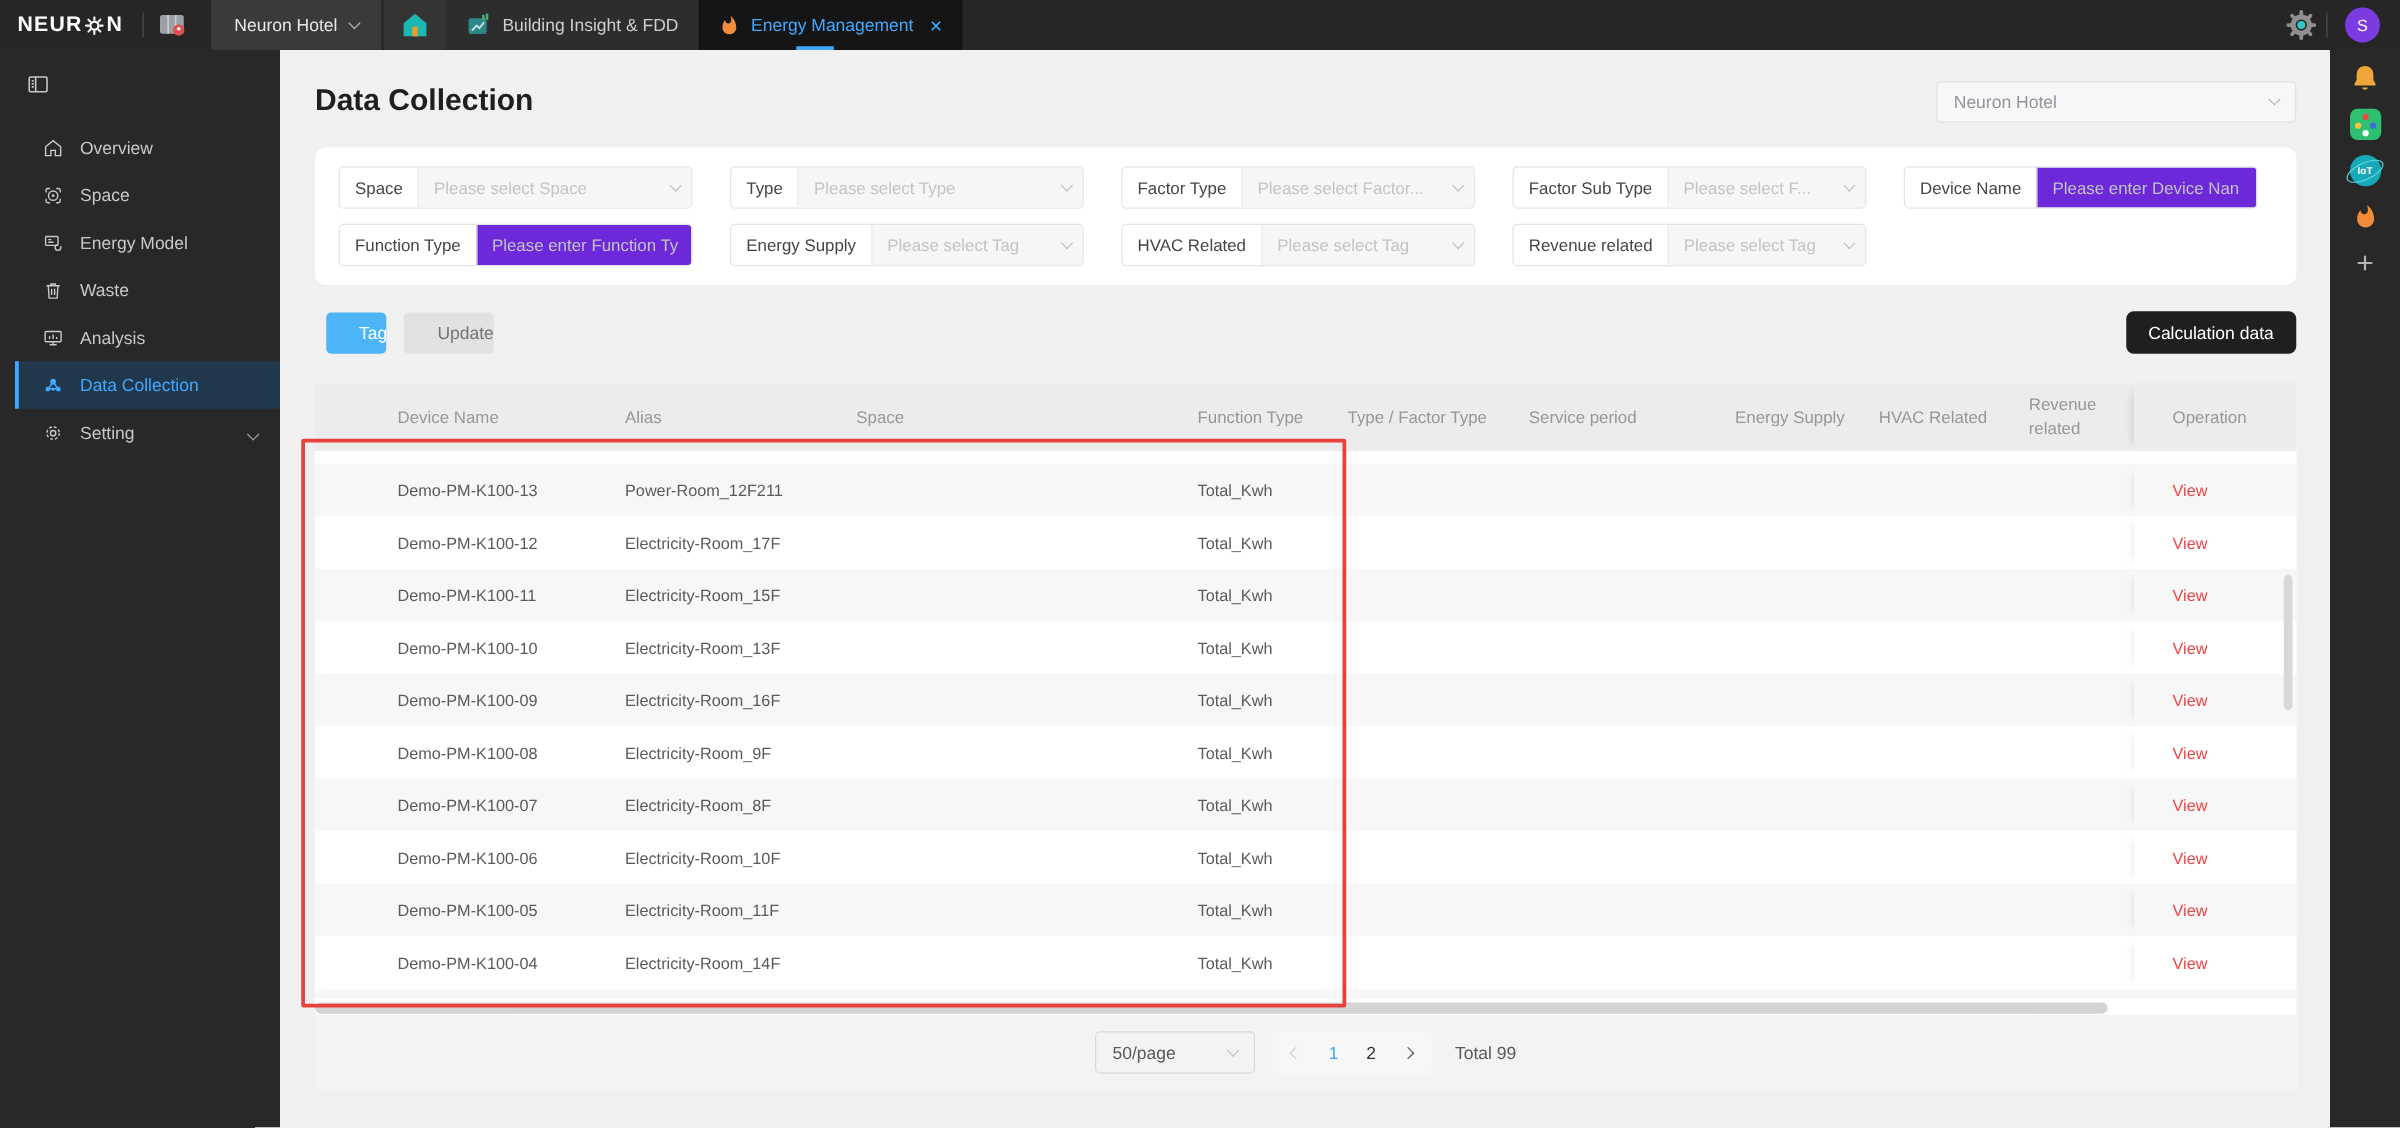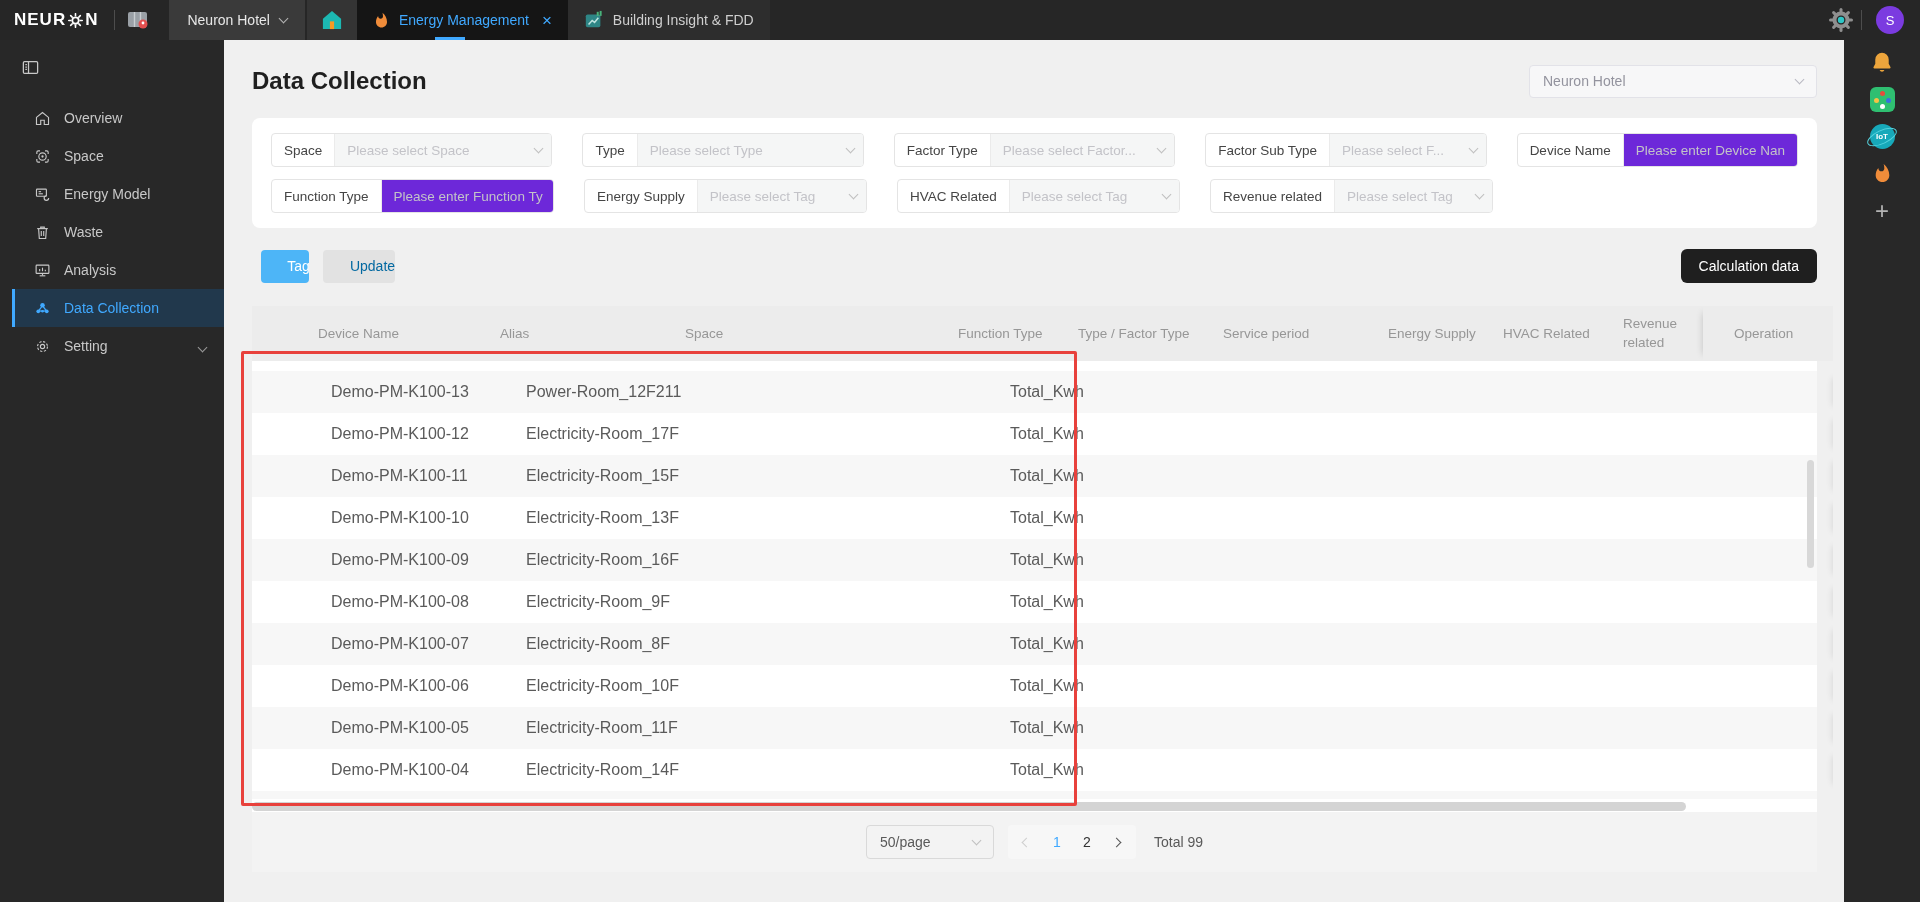--- a/index.html
+++ b/index.html
@@ -30,21 +30,21 @@
   
   .sidebar { width:224px; background:#282828; flex-shrink:0; padding-top:14px; }
   .collapse-row { padding:4px 21px 0; color:#c8c8c8; cursor:pointer; }
   .menu { margin-top:22px;padding-left:12px; }
   .menu-item { height:38px; display:flex; align-items:center; gap:13px; padding:0 18px 0 19px; color:#c8c8c8; font-size:14px; border-left:3px solid transparent; cursor:pointer; }
   .menu-item .mi-icon { display:flex; align-items:center; }
   .menu-item.active { color:#40a9ff; background:#21384c; border-left-color:#40a9ff; }
   .menu-item .chev-wrap { margin-left:auto; }
 
   
-  .rail { width:76px; background:#282828; flex-shrink:0; display:flex; flex-direction:column; align-items:center; padding-top:9px; gap:10px; }
+  .rail { width:56px; background:#282828; flex-shrink:0; display:flex; flex-direction:column; align-items:center; padding-top:9px; gap:10px; }
   .rail-item { width:28px; height:27px; display:flex; align-items:center; justify-content:center; cursor:pointer; position:relative; }
   .apps-sq { width:25px; height:25px; border-radius:6px; background:#2fbf71; position:relative; }
   .apps-sq i { position:absolute; border-radius:50%; }
   .iot-circle { width:25px; height:25px; border-radius:50%; background:#17a9ba; color:#fff; font-size:8px; font-weight:bold; display:flex; align-items:center; justify-content:center; position:relative; }
   .iot-ring { position:absolute; width:32px; height:14px; border:1.5px solid #54d3de; border-radius:50%; transform:rotate(-25deg); left:-4px; top:6px; }
   .plus-glyph { color:#b3b3b3; font-size:24px; line-height:1; }
 
   
   .main { flex:1; background:#f0f0f0; position:relative; overflow:hidden; }
   .page-header { display:flex; justify-content:space-between; align-items:center; padding:24px 27px 0 28px; }
@@ -62,21 +62,21 @@
   .filter-group { width:283px; height:34px; border:1px solid #e4e4e4; border-radius:4px; display:flex; overflow:hidden; background:#fff; cursor:pointer; }
   .fg-label { padding:0 12px; display:flex; align-items:center; font-size:13.5px; color:#454545; white-space:nowrap; flex-shrink:0; }
   .fg-value { flex:1; min-width:0; border-left:1px solid #ebebeb; background:#f5f6f6; color:#c3c3c8; font-size:13.5px; display:flex; align-items:center; padding:0 9px 0 12px; gap:6px; white-space:nowrap; overflow:hidden; }
   .fg-value.kind-input { background:#6d28d9; }
   .fg-value .ph { flex:1; min-width:0; overflow:hidden; }
 
   
   .actions-row { display:flex; align-items:center; margin:21px 27px 23px 28px; height:34px; }
   .btn { border:none; border-radius:4px; font-size:14px; font-family:inherit; display:flex; align-items:center; justify-content:center; cursor:pointer;padding-left:27px; }
   .btn-tag { width:48px; height:33px; background:#4db5f7; color:#fff; margin-left:9px; }
-  .btn-update { width:72px; height:33px; background:#e2e2e2; color:#0369a1; margin-left:14px; }
+  .btn-update { width:72px; height:33px; background:#e2e2e2; color:#737373; margin-left:14px; }
   .btn-calc { height:34px; padding:0 18px; background:#1f1f1f; color:#fff; border-radius:6px; margin-left:auto; }
 
   
   .table-card { background:#fff; border-radius:2px; margin:0 27px 0 28px; position:relative; }
   .trow { display:flex; align-items:center; }
   .thead { background:#ececec; height:55px; color:#979797; font-size:13.5px; }
   .cell { padding-left:20px; flex-shrink:0; overflow:hidden; white-space:nowrap; }
   .c-sel { width:46px; padding-left:19px; }
   .c-device { width:182px; }
   .c-alias { width:185px; }
@@ -84,21 +84,21 @@
   .c-func { width:130px; }
   .c-type { width:145px; padding-left:10px; }
   .c-service { width:165px; padding-left:10px; }
   .c-energy { width:115px; padding-left:10px; }
   .c-hvac { width:120px; padding-left:10px; }
   .c-revenue { width:90px; padding-left:10px; white-space:normal; line-height:1.35; }
   .c-op { width:130px; padding-left:31px; margin-left:auto; box-shadow:-7px 0 7px -7px rgba(0,0,0,0.18); align-self:stretch; display:flex; align-items:center; }
   .thead .c-op { background:#ececec; }
   .tbody .row-sliver-top { height:10px; background:#fff; }
   .tbody .row-sliver-bottom { height:8px; background:#f7f7f7; }
-  .drow { height:42px; background:#fff; color:#5a5a5a; font-size:16px;gap:13px; }
+  .drow { height:42px; background:#fff; color:#5a5a5a; font-size:13px; }
   .drow.striped { background:#f7f7f7; }
   .drow .c-op { box-shadow:-7px 0 7px -7px rgba(0,0,0,0.12); }
   .view-link { color:#ef4444; cursor:pointer; }
   .checkbox { width:16px; height:16px; border-radius:3px; background:#4eb3f6; position:relative; cursor:pointer; flex-shrink:0; }
   .checkbox::after { content:"✓"; position:absolute; left:0; top:0; width:16px; height:16px; color:#fff; font-size:11px; line-height:16px; text-align:center; }
   .hscroll { position:relative; width:1488px; height:9px; margin-top:3px; background:transparent; }
   .hscroll .thumb { position:absolute; left:0; top:0; height:9px; width:1434px; background:#d4d4d4; border-radius:5px; cursor:pointer; }
   .vscroll { position:absolute; right:3px; top:154px; width:7px; height:108px; background:#d8d8d8; border-radius:4px; cursor:pointer; }
 
   
@@ -151,39 +151,39 @@
   <div class="building-tab">
     <span class="lbl">Neuron Hotel</span>
     <span class="chev down" style="border-color:#b5b5b5"></span>
   </div>
   <div class="home-tile">
     <svg class="ic" width="22" height="20" viewBox="0 0 24 22">
         <path d="M12 1 22 9.5 V21 H2 V9.5 Z" fill="#1cb8b2"></path>
         <rect x="9.7" y="12.5" width="4.6" height="8.5" fill="#f59a23"></rect>
       </svg>
   </div>
-  <div class="tab active">
-    <span>
-      <svg class="ic" width="17" height="19" viewBox="0 0 24 24">
-          <path d="M13.3 1.2s.8 2.6.8 4.7c0 2-1.3 3.6-3.3 3.6S7.3 7.9 7.3 5.9l0-.3C5.4 7.8 4.2 10.7 4.2 14c0 4.3 3.5 7.8 7.8 7.8s7.8-3.5 7.8-7.8c0-5.2-2.6-9.8-6.5-12.8z" fill="#f08c3a"></path>
-        </svg>
-    </span>
-    <span>Energy Management</span>
-    <span class="close-x">×</span>
-  </div>
   <div class="tab inactive">
     <span>
       <svg class="ic" width="20" height="20" viewBox="0 0 22 22">
           <rect x="2" y="5" width="16" height="14" rx="2" fill="#2e8686"></rect>
           <path d="M5 16 l4-4.5 2.6 2.2 4.2-5.2" stroke="#bfe3e0" stroke-width="1.7" fill="none"></path>
           <rect x="14" y="2" width="2.2" height="4.5" fill="#49b37a"></rect>
           <rect x="17.2" y="1" width="2.2" height="5.5" fill="#49b37a"></rect>
         </svg>
     </span>
     <span>Building Insight &amp; FDD</span>
+  </div>
+  <div class="tab active">
+    <span>
+      <svg class="ic" width="17" height="19" viewBox="0 0 24 24">
+          <path d="M13.3 1.2s.8 2.6.8 4.7c0 2-1.3 3.6-3.3 3.6S7.3 7.9 7.3 5.9l0-.3C5.4 7.8 4.2 10.7 4.2 14c0 4.3 3.5 7.8 7.8 7.8s7.8-3.5 7.8-7.8c0-5.2-2.6-9.8-6.5-12.8z" fill="#f08c3a"></path>
+        </svg>
+    </span>
+    <span>Energy Management</span>
+    <span class="close-x">×</span>
   </div>
   <div class="tb-spacer"></div>
   <div class="gear-btn">
     <svg class="ic" width="24" height="24" viewBox="0 0 24 24">
         <circle cx="12" cy="12" r="6.5" fill="none" stroke="#8f8f8f" stroke-width="4"></circle>
         <g stroke="#8f8f8f" stroke-width="3" stroke-linecap="round">
           <line x1="12" y1="1.5" x2="12" y2="4"></line>
           <line x1="12" y1="20" x2="12" y2="22.5"></line>
           <line x1="1.5" y1="12" x2="4" y2="12"></line>
           <line x1="20" y1="12" x2="22.5" y2="12"></line>

